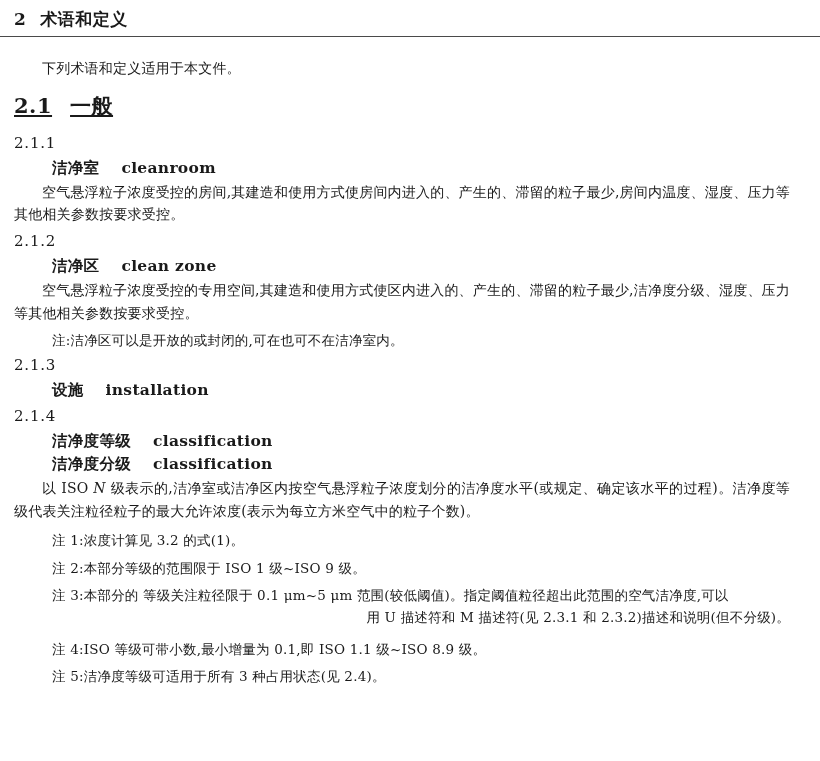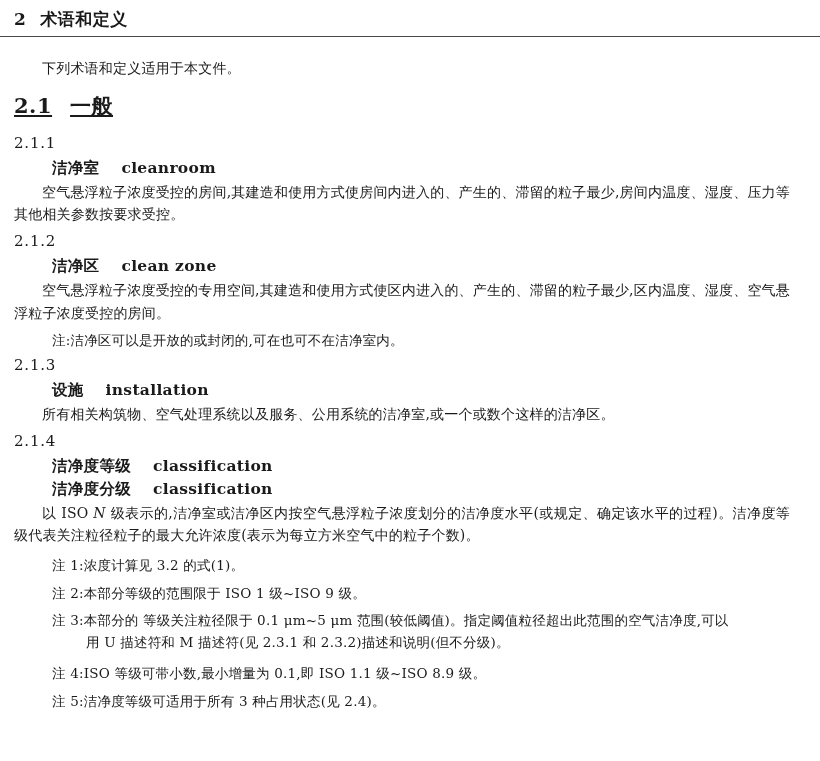--- a/index.html
+++ b/index.html
@@ -108,20 +108,21 @@
     text-align: justify;
     text-justify: inter-ideograph;
     letter-spacing: 0.2px;
   }
   .note-cont {
     font-size: 13.5px;
     line-height: 1.6;
     margin: 0;
     padding-left: 74px;
     letter-spacing: 0.2px;
+    text-align: right;
   }
   .note-block {
     margin-top: 8px;
   }
   i { font-style: italic; }
 </style>
 </head>
 <body>
 
 <div class="page">
@@ -141,28 +142,27 @@
   <div class="h3num">2.1.1</div>
   <div class="termline">
     <span class="zh">洁净室</span><span class="en">cleanroom</span>
   </div>
   <p class="para">空气悬浮粒子浓度受控的房间,其建造和使用方式使房间内进入的、产生的、滞留的粒子最少,房间内温度、湿度、压力等其他相关参数按要求受控。</p>
 
   <div class="h3num" style="margin-top:6px;">2.1.2</div>
   <div class="termline">
     <span class="zh">洁净区</span><span class="en">clean zone</span>
   </div>
-  <p class="para">空气悬浮粒子浓度受控的专用空间,其建造和使用方式使区内进入的、产生的、滞留的粒子最少,区内温度、湿度、空气悬浮粒子浓度受控的房间。</p>
+  <p class="para">空气悬浮粒子浓度受控的专用空间,其建造和使用方式使区内进入的、产生的、滞留的粒子最少,洁净度分级、湿度、压力等其他相关参数按要求受控。</p>
   <p class="note">注:洁净区可以是开放的或封闭的,可在也可不在洁净室内。</p>
 
   <div class="h3num" style="margin-top:4px;">2.1.3</div>
   <div class="termline">
     <span class="zh">设施</span><span class="en">installation</span>
   </div>
-  <p class="para">所有相关构筑物、空气处理系统以及服务、公用系统的洁净室,或一个或数个这样的洁净区。</p>
 
   <div class="h3num" style="margin-top:6px;">2.1.4</div>
   <div class="termline">
     <span class="zh">洁净度等级</span><span class="en">classification</span>
   </div>
   <div class="termline tight">
     <span class="zh">洁净度分级</span><span class="en">classification</span>
   </div>
   <p class="para"><span>以 ISO </span><i>N</i><span> 级表示的,洁净室或洁净区内按空气悬浮粒子浓度划分的洁净度水平(或规定、确定该水平的过程)。洁净度等级代表关注粒径粒子的最大允许浓度(表示为每立方米空气中的粒子个数)。</span></p>
 

